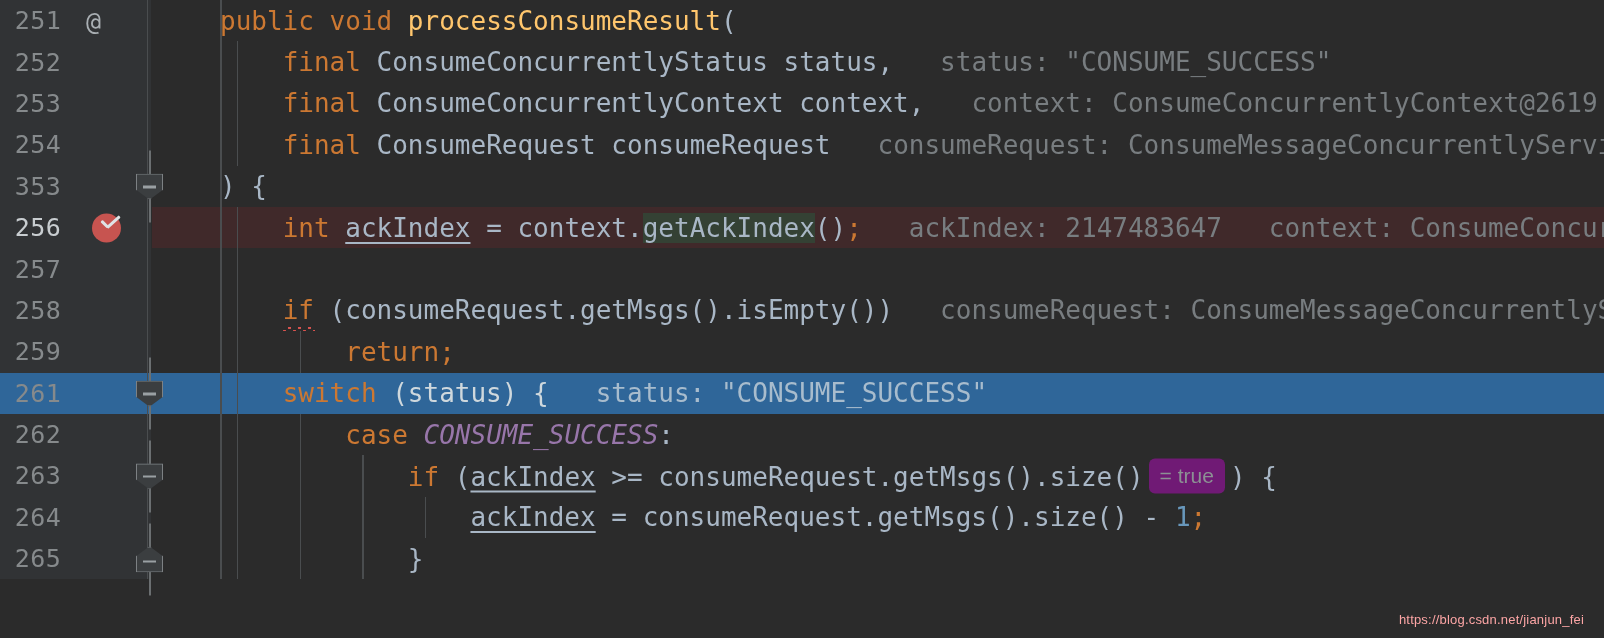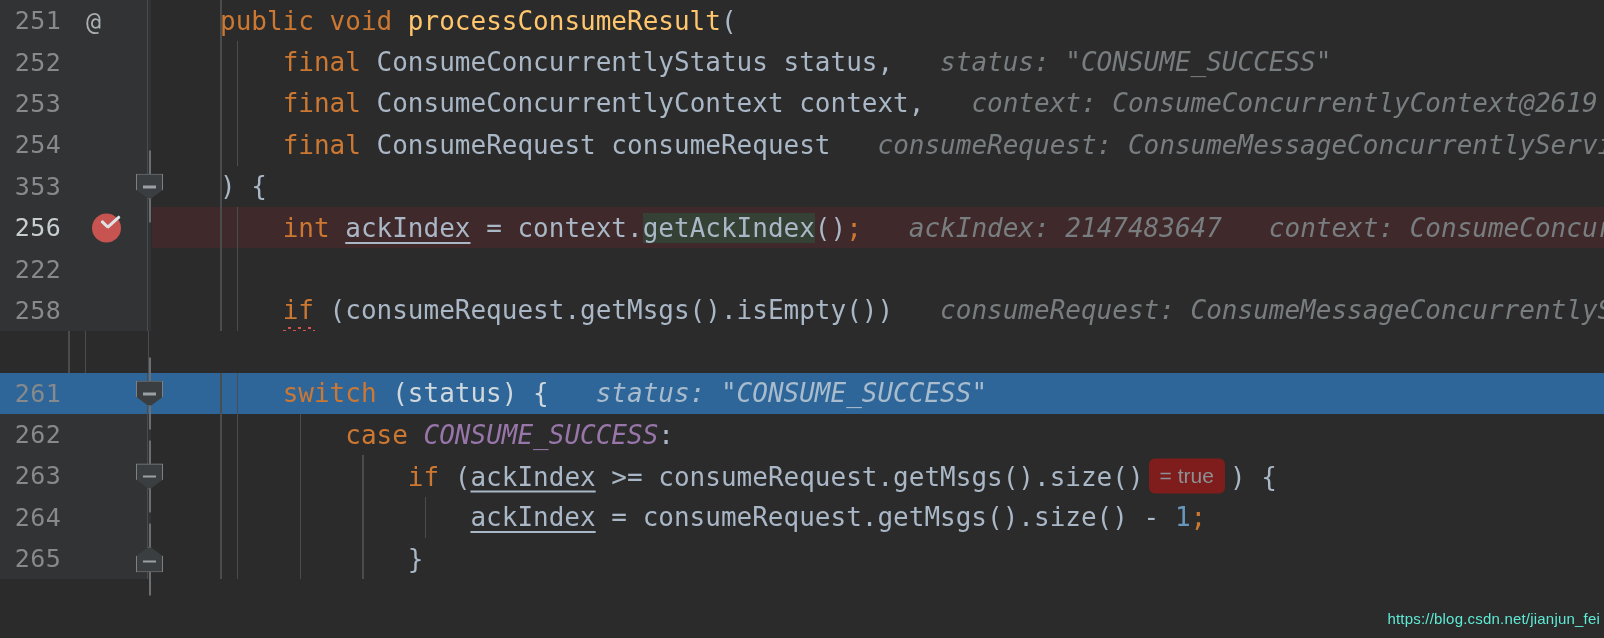--- a/index.html
+++ b/index.html
@@ -119,39 +119,39 @@
 
   
   .ig{ position:absolute; top:0; bottom:0; width:1.4px; background:#4a4d4f; z-index:2; }
 
   
   .kw   { color:#cc7832; }
   .mth  { color:#ffc66d; }
   .num  { color:#6897bb; }
   .fld  { color:#9876aa; font-style:italic; }
   .und  { text-decoration:underline; text-underline-offset:5px; text-decoration-thickness:1.6px; }
-  .hint { color:#787d80; font-style:italic; }
+  .hint { color:#787d80; }
   .sel  { background:#344134; }
 
   
   .err{ position:relative; }
   .err:after{
     content:""; position:absolute; left:-1px; right:-1px; bottom:-7px; height:5px;
     background:
       radial-gradient(circle at 2.5px 4.5px, #d9534f 1.4px, transparent 1.6px) repeat-x,
       radial-gradient(circle at 7.5px 0.5px, #d9534f 1.4px, transparent 1.6px) repeat-x;
     background-size:10px 5px;
   }
 
   
   .pill{
     display:inline-block;
     font-family:"Liberation Sans","DejaVu Sans",sans-serif;
     font-size:21px; font-style:normal;
-    color:#8c9194; background:#7f1d1d;
+    color:#8c9194; background:#701a75;
     border-radius:6px; padding:2px 11px 3px;
     vertical-align:3px; margin:0 5px;
   }
 
   
   .row.bpline .gutter{ background:#313335; }
   .row.bpline .bg    { background:#40292a; }
 
   .row.selline .bg   { background:#2f6699; }
   .row.selline .gutter{ background:#4c1d95; }
@@ -159,40 +159,40 @@
     position:absolute; left:0; top:0; bottom:0; width:152px;
     background:#2f6699; z-index:1;
   }
   .row.selline .gutter .lineno,
   .row.selline .gutter .vrule{ z-index:3; position:absolute; }
   .row.selline .code{ color:#cfd8dd; }
   .row.selline .hint{ color:#a8bccd; }
 
   
   .wm{
-    position:absolute; right:4px; bottom:11px;
+    position:absolute; right:20px; bottom:11px;
     font-family:"Liberation Sans","DejaVu Sans",sans-serif;
-    font-size:15px; color:#5eead4; letter-spacing:.2px;
+    font-size:13px; color:#fca5a5; letter-spacing:.2px;
     z-index:20; white-space:nowrap;
   }
 </style>
 </head>
 <body>
 
 <div id="editor">
   <div id="rows">
       <div class="row"><div class="gutter"><div class="lineno">251</div><div class="annot">@</div><div class="vrule"></div></div><div class="codewrap"><div class="bg"></div><div class="sep"></div><div class="code"><span class="kw">public</span><span> </span><span class="kw">void</span><span> </span><span class="mth">processConsumeResult</span><span>(</span></div></div></div>
       <div class="row"><div class="gutter"><div class="lineno">252</div><div class="vrule"></div></div><div class="codewrap"><div class="bg"></div><div class="sep"></div><div class="ig" style="left: 85px;"></div><div class="code"><span>    </span><span class="kw">final</span><span> ConsumeConcurrentlyStatus status,</span><span class="hint">   status: </span><span class="hint">"CONSUME_SUCCESS"</span></div></div></div>
       <div class="row"><div class="gutter"><div class="lineno">253</div><div class="vrule"></div></div><div class="codewrap"><div class="bg"></div><div class="sep"></div><div class="ig" style="left: 85px;"></div><div class="code"><span>    </span><span class="kw">final</span><span> ConsumeConcurrentlyContext context,</span><span class="hint">   context: </span><span class="hint">ConsumeConcurrentlyContext@2619</span></div></div></div>
       <div class="row"><div class="gutter"><div class="lineno">254</div><div class="vrule"></div></div><div class="codewrap"><div class="bg"></div><div class="sep"></div><div class="ig" style="left: 85px;"></div><div class="code"><span>    </span><span class="kw">final</span><span> ConsumeRequest consumeRequest</span><span class="hint">   consumeRequest: </span><span class="hint">ConsumeMessageConcurrentlyService</span></div></div></div>
       <div class="row"><div class="gutter"><div class="lineno">353</div><div class="vrule"></div><div class="fold down"><div class="stem"></div><div class="shape"></div><div class="minus"></div></div></div><div class="codewrap"><div class="bg"></div><div class="sep"></div><div class="code"><span>) {</span></div></div></div>
       <div class="row bpline"><div class="gutter"><div class="lineno cur">256</div><div class="bp"><div class="dot"></div><div class="chk"></div></div><div class="vrule"></div></div><div class="codewrap"><div class="bg"></div><div class="sep"></div><div class="ig" style="left: 85px;"></div><div class="code"><span>    </span><span class="kw">int</span><span> </span><span class="und">ackIndex</span><span> = context.</span><span class="sel">getAckIndex</span><span>()</span><span class="kw">;</span><span class="hint">   ackIndex: 2147483647</span><span class="hint">   context: </span><span class="hint">ConsumeConcurrentlyContext@2619</span></div></div></div>
-      <div class="row"><div class="gutter"><div class="lineno">222</div><div class="vrule"></div></div><div class="codewrap"><div class="bg"></div><div class="sep"></div><div class="ig" style="left: 85px;"></div><div class="code"></div></div></div>
+      <div class="row"><div class="gutter"><div class="lineno">257</div><div class="vrule"></div></div><div class="codewrap"><div class="bg"></div><div class="sep"></div><div class="ig" style="left: 85px;"></div><div class="code"></div></div></div>
       <div class="row"><div class="gutter"><div class="lineno">258</div><div class="vrule"></div></div><div class="codewrap"><div class="bg"></div><div class="sep"></div><div class="ig" style="left: 85px;"></div><div class="code"><span>    </span><span class="kw err">if</span><span> (consumeRequest.getMsgs().isEmpty())</span><span class="hint">   consumeRequest: </span><span class="hint">ConsumeMessageConcurrentlyService</span></div></div></div>
-      <div class="row"><div class="codewrap"><div class="bg"></div><div class="sep"></div><div class="ig" style="left: 85px;"></div><div class="ig" style="left: 147.6px;"></div></div></div>
+      <div class="row"><div class="gutter"><div class="lineno">259</div><div class="vrule"></div></div><div class="codewrap"><div class="bg"></div><div class="sep"></div><div class="ig" style="left: 85px;"></div><div class="ig" style="left: 147.6px;"></div><div class="code"><span>        </span><span class="kw">return</span><span class="kw">;</span></div></div></div>
       <div class="row selline"><div class="gutter"><div class="selfill"></div><div class="lineno">261</div><div class="vrule"></div><div class="fold down"><div class="stem"></div><div class="shape"></div><div class="minus"></div></div></div><div class="codewrap"><div class="bg"></div><div class="sep"></div><div class="ig" style="left: 85px;"></div><div class="code"><span>    </span><span class="kw">switch</span><span> (status) {</span><span class="hint">   status: </span><span class="hint">"CONSUME_SUCCESS"</span></div></div></div>
       <div class="row"><div class="gutter"><div class="lineno">262</div><div class="vrule"></div></div><div class="codewrap"><div class="bg"></div><div class="sep"></div><div class="ig" style="left: 85px;"></div><div class="ig" style="left: 147.6px;"></div><div class="code"><span>        </span><span class="kw">case</span><span> </span><span class="fld">CONSUME_SUCCESS</span><span>:</span></div></div></div>
       <div class="row"><div class="gutter"><div class="lineno">263</div><div class="vrule"></div><div class="fold down"><div class="stem"></div><div class="shape"></div><div class="minus"></div></div></div><div class="codewrap"><div class="bg"></div><div class="sep"></div><div class="ig" style="left: 85px;"></div><div class="ig" style="left: 147.6px;"></div><div class="ig" style="left: 210.2px;"></div><div class="code"><span>            </span><span class="kw">if</span><span> (</span><span class="und">ackIndex</span><span> &gt;= consumeRequest.getMsgs().size()</span><span class="pill">= true</span><span>) {</span></div></div></div>
       <div class="row"><div class="gutter"><div class="lineno">264</div><div class="vrule"></div></div><div class="codewrap"><div class="bg"></div><div class="sep"></div><div class="ig" style="left: 85px;"></div><div class="ig" style="left: 147.6px;"></div><div class="ig" style="left: 210.2px;"></div><div class="ig" style="left: 272.8px;"></div><div class="code"><span>                </span><span class="und">ackIndex</span><span> = consumeRequest.getMsgs().size() - </span><span class="num">1</span><span class="kw">;</span></div></div></div>
       <div class="row"><div class="gutter"><div class="lineno">265</div><div class="vrule"></div><div class="fold up"><div class="stem"></div><div class="shape"></div><div class="minus"></div></div></div><div class="codewrap"><div class="bg"></div><div class="sep"></div><div class="ig" style="left: 85px;"></div><div class="ig" style="left: 147.6px;"></div><div class="ig" style="left: 210.2px;"></div><div class="code"><span>            }</span></div></div></div>
     </div>
 </div>
 
 <div class="wm">https://blog.csdn.net/jianjun_fei</div>
 

